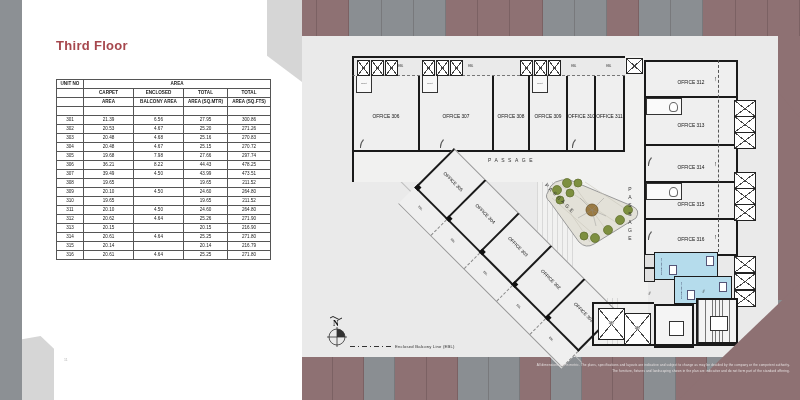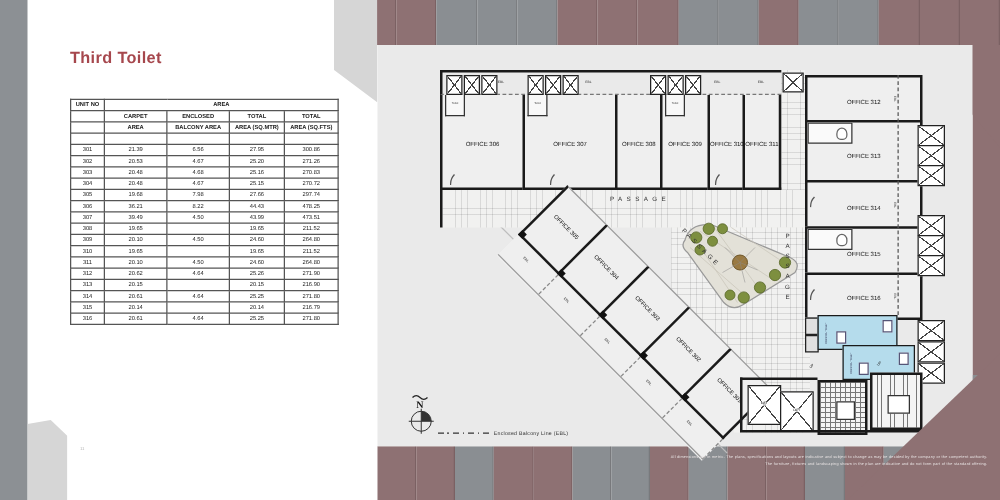--- a/index.html
+++ b/index.html
@@ -191,21 +191,21 @@
 <div class="abs" id="corner-shape"></div>
 <div class="abs" id="right-strip-m"></div>
 <div class="abs" id="right-strip-g"></div>
 <div class="abs" id="wedge-tr"></div>
 <div class="abs" id="wedge-br"></div>
 <div class="abs" id="footer-text">
   <div>All dimensions are in metric. The plans, specifications and layouts are indicative and subject to change as may be decided by the company or the competent authority.</div>
   <div>The furniture, fixtures and landscaping shown in the plan are indicative and do not form part of the standard offering.</div>
 </div>
 
-<div class="abs" id="page-title">Third Toilet</div>
+<div class="abs" id="page-title">Third Floor</div>
 <div class="abs" id="page-number">11</div>
 
 <table id="area-table">
   <colgroup>
     <col class="c0">
       <col class="c1">
       <col class="c2">
       <col class="c3">
       <col class="c4">
   </colgroup>

